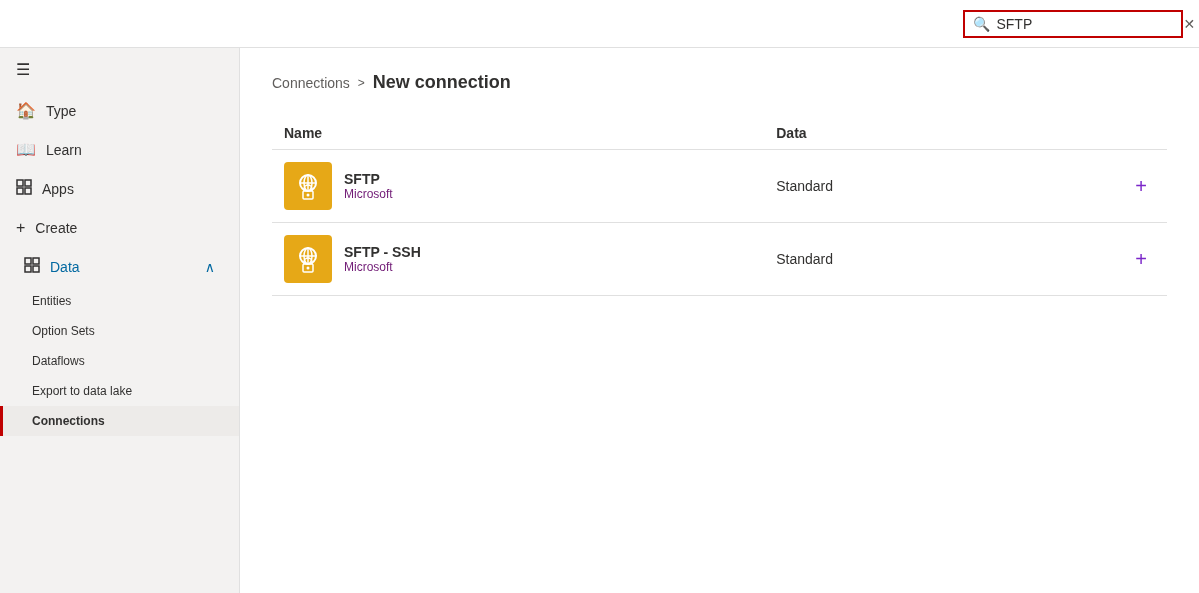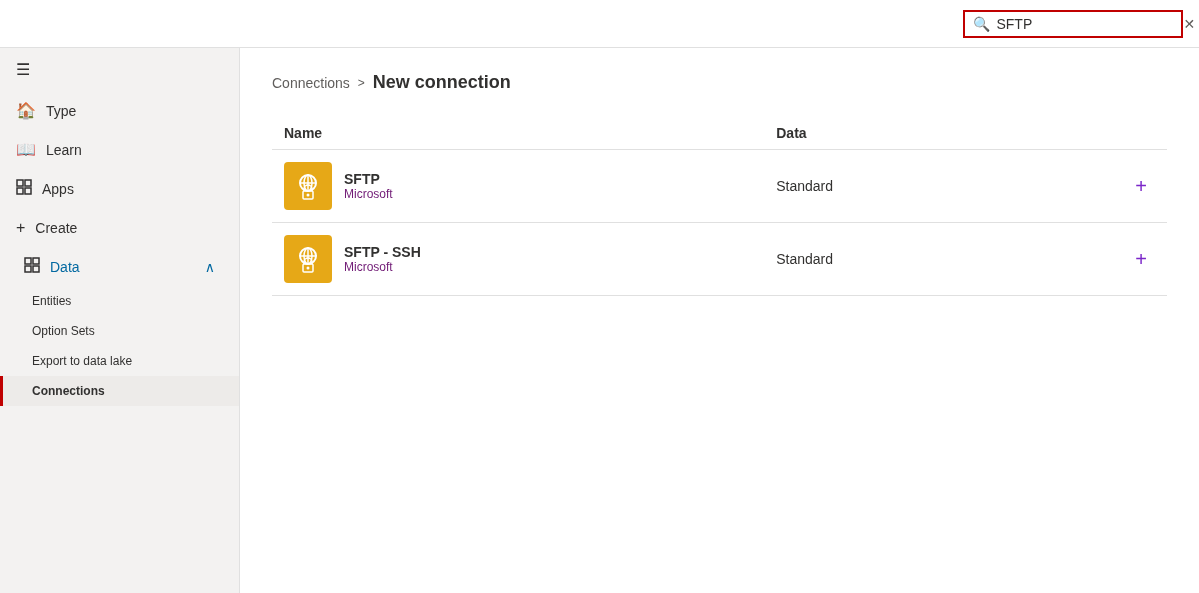--- a/index.html
+++ b/index.html
@@ -303,20 +303,21 @@
             <rect x="9" y="9" width="6" height="6" stroke="#323130" stroke-width="1.5" fill="none"></rect>
           </svg>
         </span>
         <span>Data</span>
       </div>
       <span>∧</span>
     </div>
 
     <button class="sidebar-sub-item">Entities</button>
     <button class="sidebar-sub-item">Option Sets</button>
+    <button class="sidebar-sub-item">Dataflows</button>
     <button class="sidebar-sub-item">Export to data lake</button>
     <button class="sidebar-sub-item active">Connections</button>
 
   </nav>
 
   <main class="content-area">
 
     <div class="breadcrumb">
       <span class="breadcrumb-link">Connections</span>
       <span class="breadcrumb-separator">&gt;</span>

